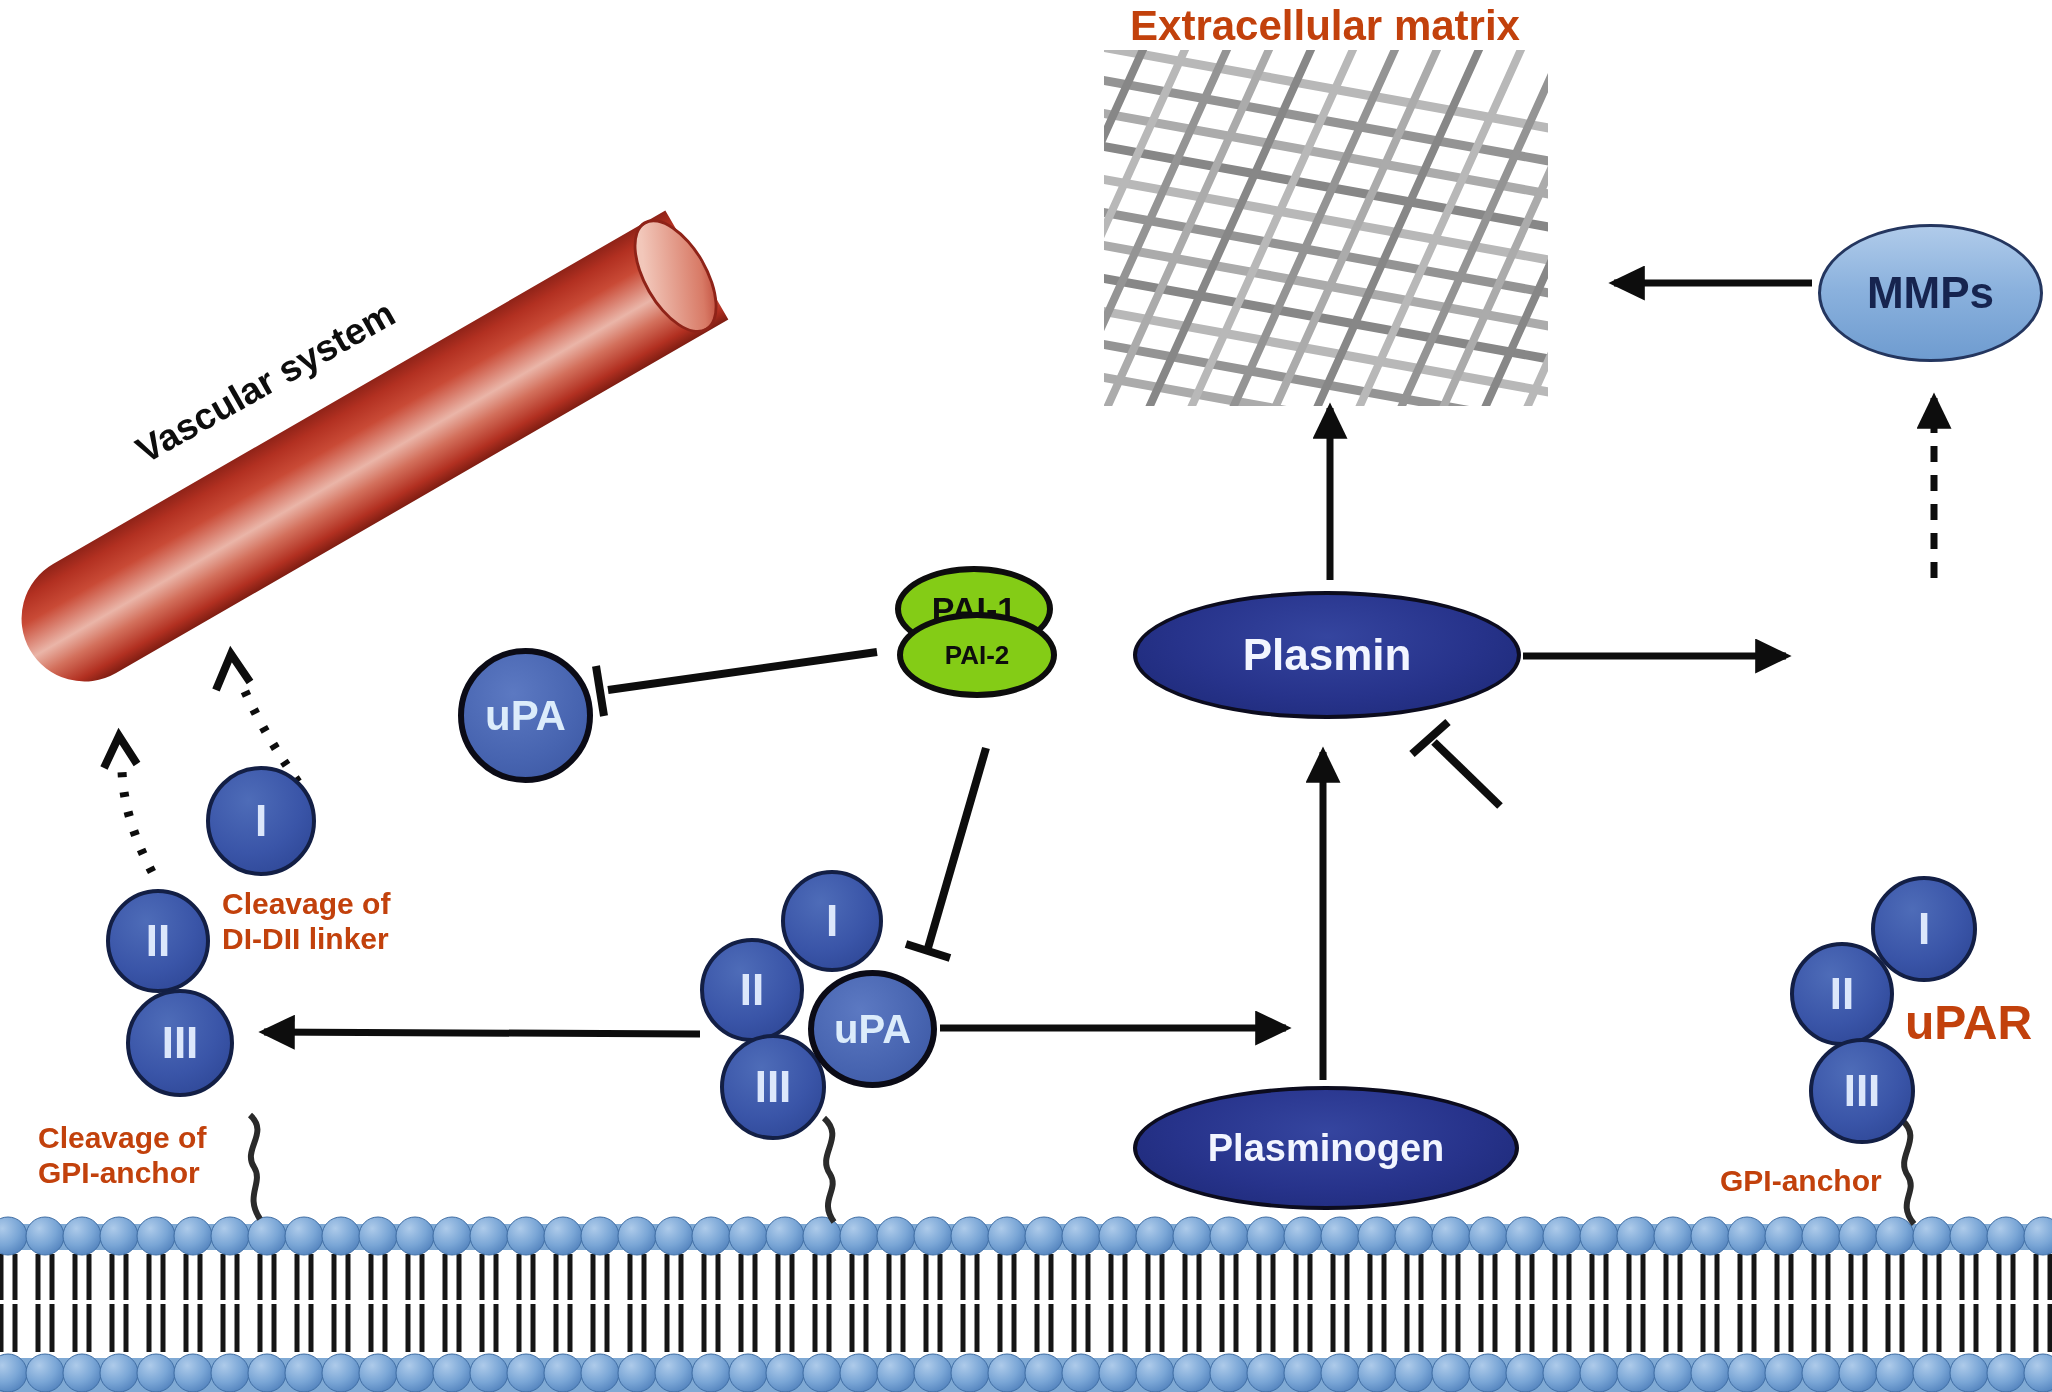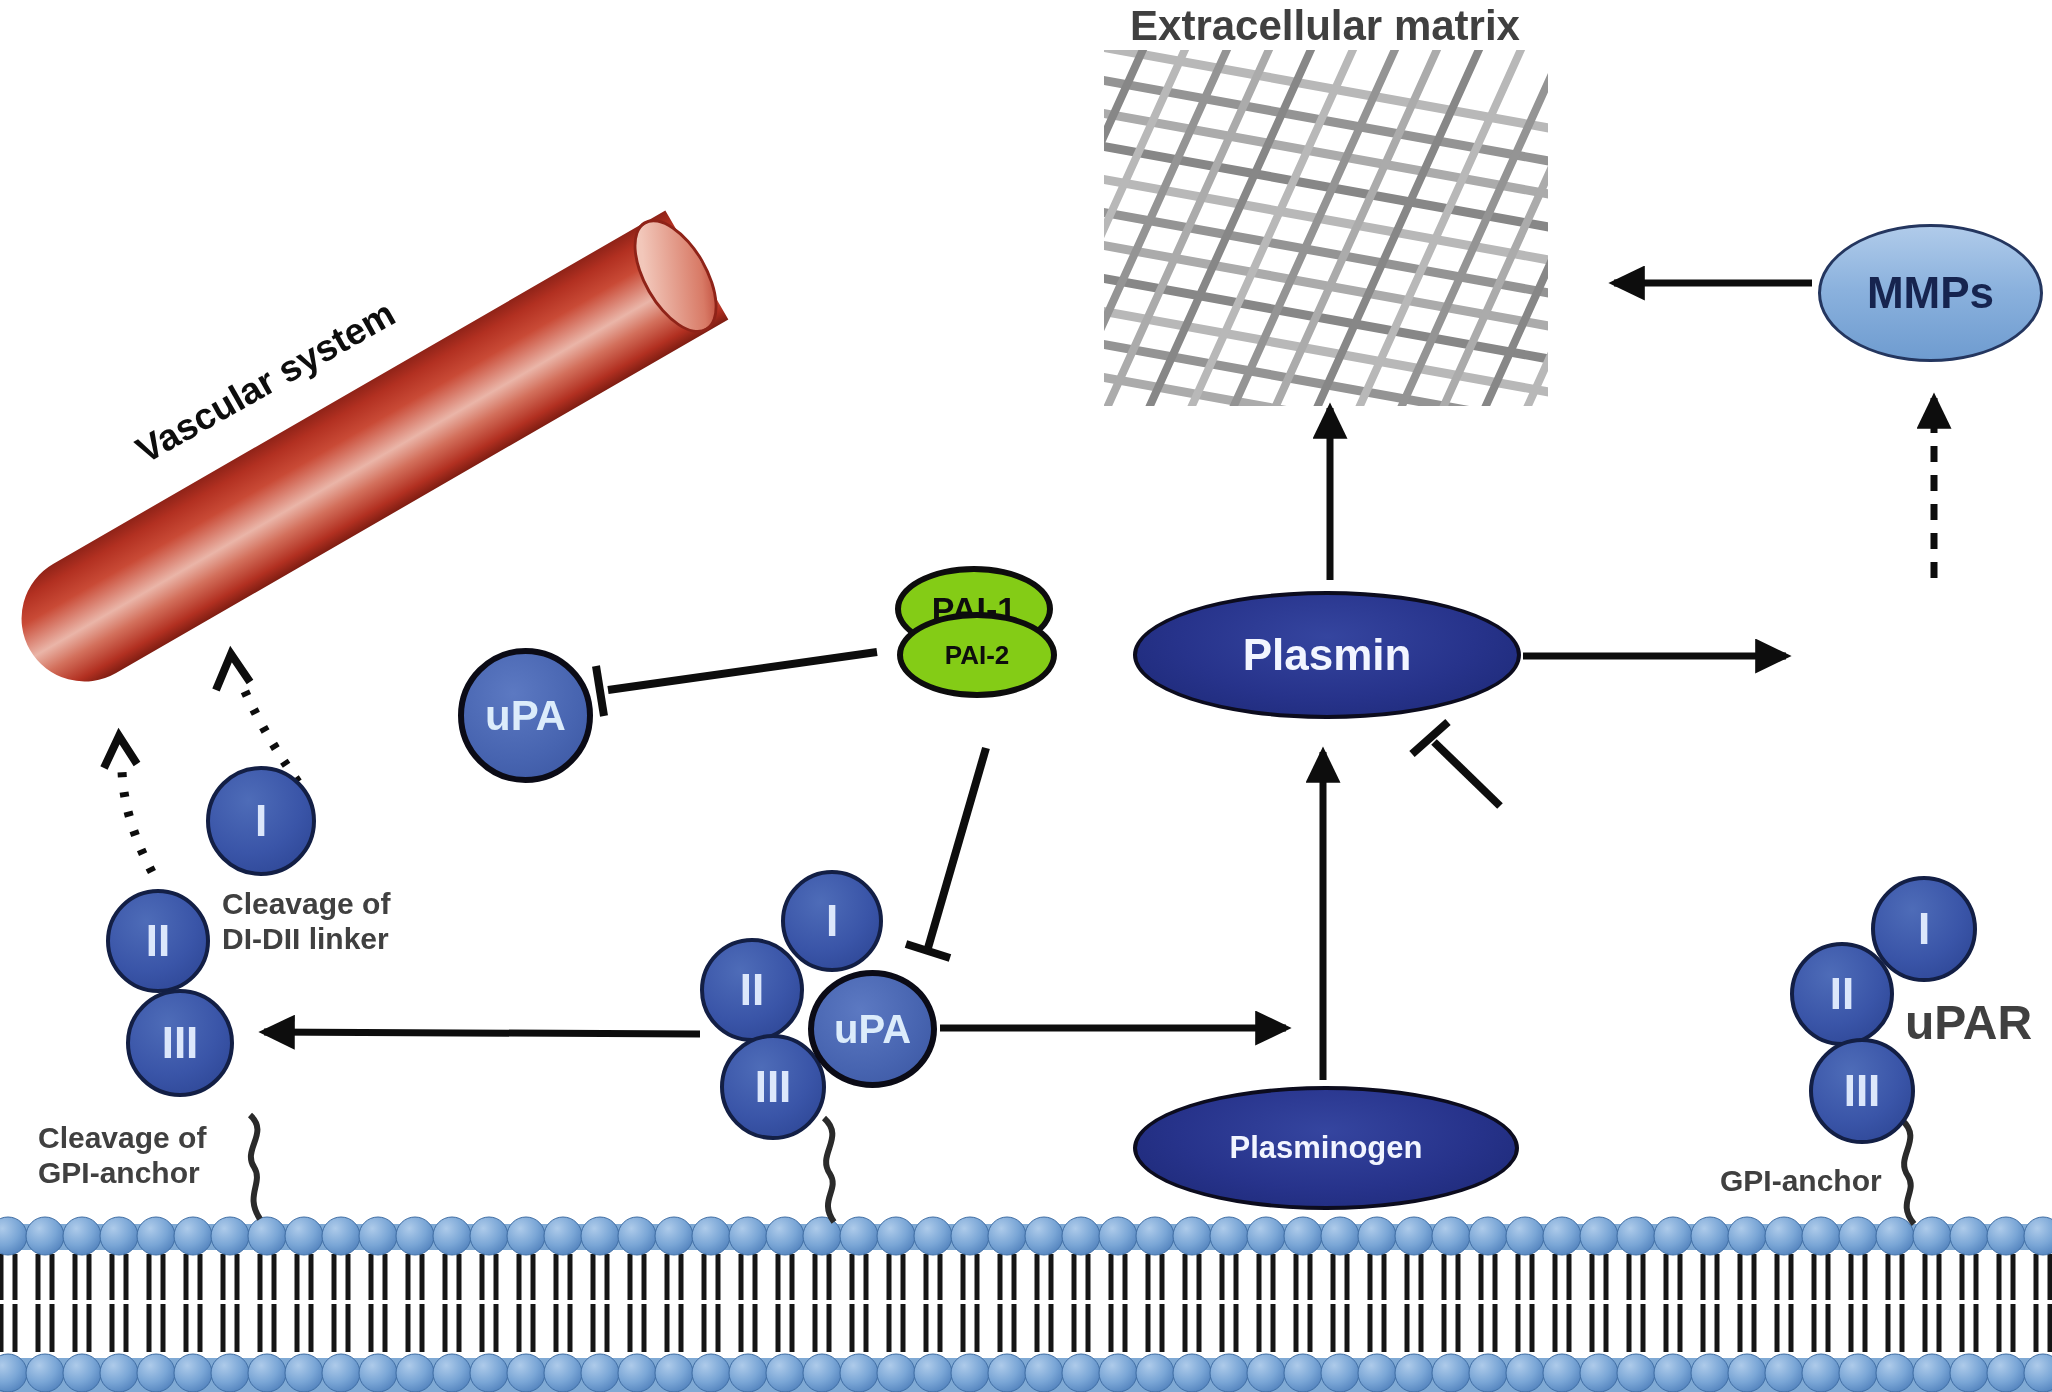--- a/index.html
+++ b/index.html
@@ -12,21 +12,21 @@
         border:4px solid #0c0c1e;color:#f2f5ff;}
   .light-ellipse{background:linear-gradient(180deg,#b0cbea 0%,#8ab1dd 48%,#6f9cd0 100%);
         border:3px solid #24365f;color:#16244f;}
   .gray-ellipse{background:#84cc16;border:6px solid #0d0d0d;color:#0d0d0d;}
   .purple-ellipse{background:radial-gradient(ellipse at 50% 40%, #9c458f 0%, #83357c 60%, #581f52 100%);
         border:4px solid #140914;color:#f6dcf3;}
   .domain-circle{background:radial-gradient(circle at 38% 30%, #4e6cb8 0%, #3a55a8 55%, #2a4290 100%);
         border:4px solid #131f45;color:#dce7fb;font-size:44px;}
   .upa-circle{background:radial-gradient(circle at 40% 32%, #5c79c2 0%, #4764b0 60%, #3a55a0 100%);
         border:6px solid #0b0b16;color:#dcecfb;}
-  .lbl{position:absolute;z-index:3;color:#404040;font-weight:bold;font-family:"Liberation Sans",sans-serif;}
+  .lbl{position:absolute;z-index:3;color:#c2410c;font-weight:bold;font-family:"Liberation Sans",sans-serif;}
   .title{font-size:42px;text-align:center;}
   .side-label{font-size:30px;line-height:35px;}
   .upar-label{font-size:48px;}
   .vessel{position:absolute;left:30px;top:587px;width:770px;height:126px;z-index:2;
         transform:rotate(-30deg);transform-origin:0 50%;
         border-radius:63px 0 0 63px;
         background:linear-gradient(180deg,#8f2318 0%,#b23021 12%,#c94a36 30%,#eab5a8 56%,#d3705c 72%,#b23021 90%,#7e1d12 100%);}
   .vessel-cap{position:absolute;right:-8px;top:-1px;width:64px;height:126px;border-radius:50%;
         background:linear-gradient(115deg,#f2c7ba 20%,#d87a66 75%,#b23021 100%);
         border:3px solid #8f2318;box-sizing:border-box;}
@@ -461,21 +461,21 @@
   <div class="vessel-label">Vascular system</div>
 
   <div class="lbl title" style="left:1060px;top:2px;width:530px;">Extracellular matrix</div>
 
   <div class="node light-ellipse" style="left:1818px;top:224px;width:225px;height:138px;font-size:44px;">
       <span>MMPs</span>
     </div>
   <div class="node dark-ellipse" style="left:1133px;top:591px;width:388px;height:128px;font-size:44px;">
       <span>Plasmin</span>
     </div>
-  <div class="node dark-ellipse" style="left:1133px;top:1086px;width:386px;height:124px;font-size:31px;">
+  <div class="node dark-ellipse" style="left:1133px;top:1086px;width:386px;height:124px;font-size:38px;">
       <span>Plasminogen</span>
     </div>
   <div class="node gray-ellipse" style="left:895px;top:566px;width:158px;height:86px;font-size:34px;">
       <span>PAI-1</span>
     </div>
   <div class="node gray-ellipse" style="left:897px;top:612px;width:160px;height:86px;font-size:26px;">
       <span>PAI-2</span>
     </div>
 
   <div class="node upa-circle" style="left:458px;top:648px;width:135px;height:135px;font-size:42px;">

